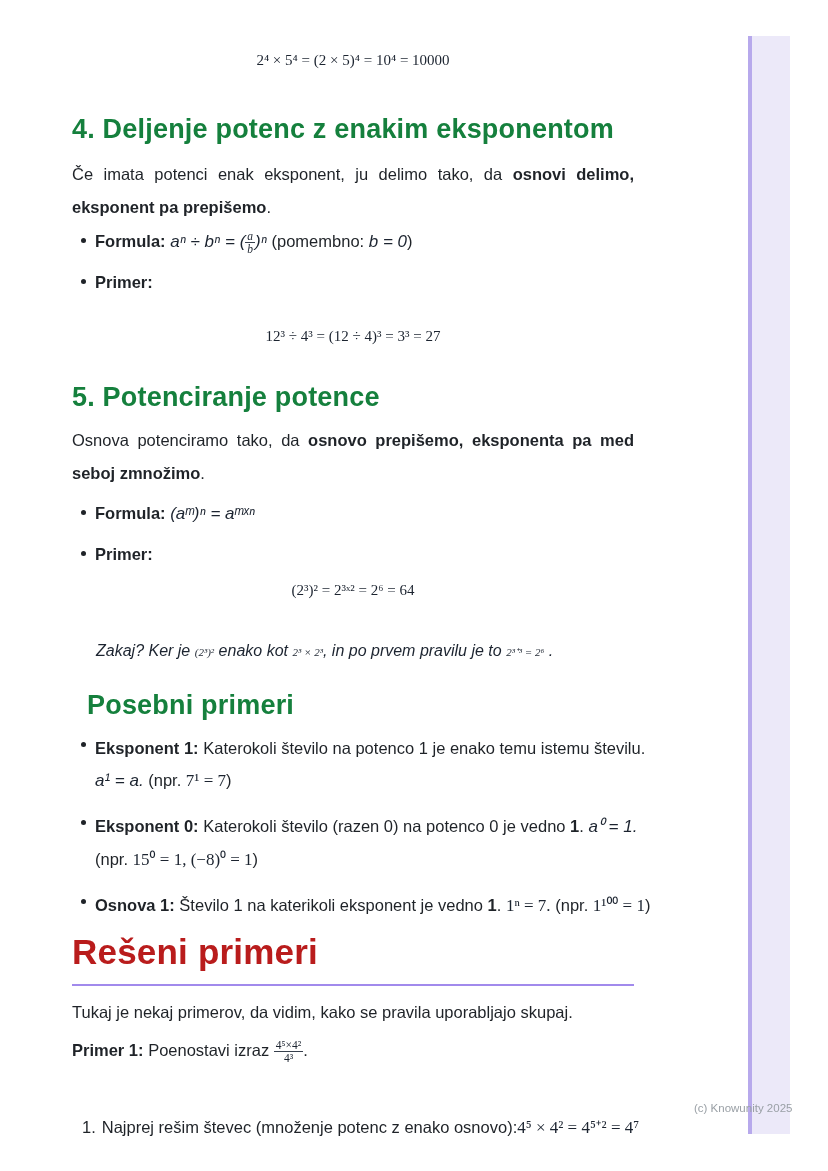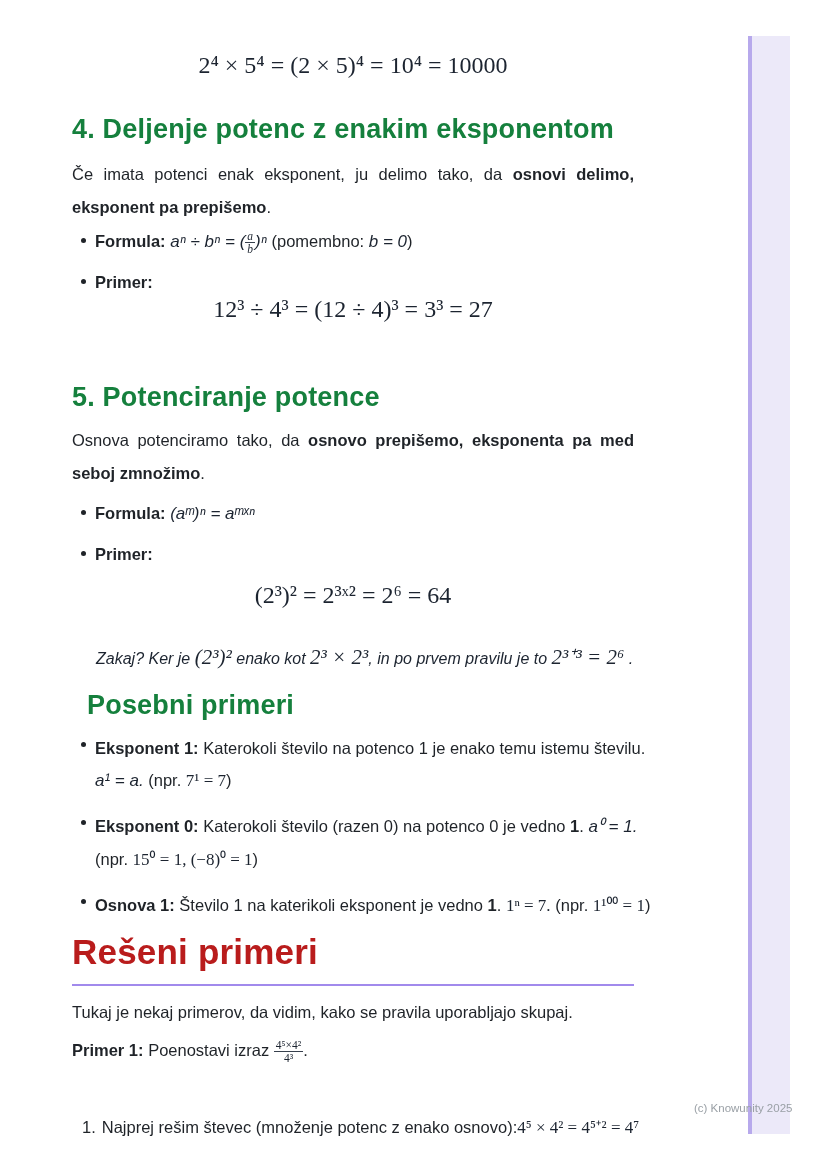--- a/index.html
+++ b/index.html
@@ -5,21 +5,21 @@
   html,body{margin:0;padding:0;}
   body{
     width:828px;height:1171px;position:relative;background:#ffffff;
     font-family:"Liberation Sans",sans-serif;color:#1f2328;overflow:hidden;
   }
   .abs{position:absolute;}
   .col{left:72px;width:562px;}
 
   .display-math{
     left:72px;width:562px;text-align:center;
-    font-family:"Liberation Serif",serif;font-size:24px;color:#1c2430;
+    font-family:"Liberation Serif",serif;font-size:15px;color:#1c2430;
   }
   h2.sec{
     margin:0;font-size:27px;font-weight:bold;color:#15803d;letter-spacing:.2px;
   }
   h1.big{
     margin:0;font-size:35px;font-weight:bold;color:#b91c1c;letter-spacing:.2px;
   }
   .rule{
     left:72px;width:562px;height:0;border-top:2px solid #A18AEC;
   }
@@ -36,21 +36,21 @@
   ul.blt li::before{
     content:"";position:absolute;left:-14px;top:10px;width:5px;height:5px;
     border-radius:50%;background:#1f2328;
   }
   ul.blt.wide li{line-height:32px;margin-bottom:13px;}
   .m{font-family:"Liberation Serif",serif;font-size:17px;color:#1c2430;}
   .mi{font-family:Liberation Sans, sans-serif;font-style:italic;font-size:17px;color:#1c2430;}
   .note{
     left:96px;width:540px;font-size:16px;font-style:italic;color:#1c2430;
   }
-  .note .m,.note .mi{font-size:21px;}
+  .note .m,.note .mi{font-size:11px;}
   .frac{
     display:inline-block;text-align:center;vertical-align:-6px;
     font-family:"Liberation Serif",serif;font-size:11.5px;line-height:11px;color:#1c2430;
   }
   .frac .den{border-top:1px solid #37404d;padding:1px 2px 0 2px;display:block;}
   .frac .num{display:block;padding:0 2px;}
   .frac.it{font-style:italic;}
   .olist{
     left:82px;width:560px;font-size:16.5px;line-height:26px;margin-top:32px;
   }
@@ -73,21 +73,21 @@
 <h2 class="abs col sec" style="top:114px;">4. Deljenje potenc z enakim eksponentom</h2>
 
 <p class="abs col body" style="top:158px;"><span>Če imata potenci enak eksponent, ju delimo tako, da </span><span class="b">osnovi delimo, eksponent pa prepišemo</span><span>.</span></p>
 
 <ul class="abs col blt" style="top:228px;">
   <li><span class="b">Formula:</span>
     <span class="mi">aⁿ ÷ bⁿ = (</span><span class="frac it"><span class="num">a</span><span class="den">b</span></span><span class="mi">)ⁿ</span><span> (pomembno: </span><span class="mi">b = 0</span><span>)</span></li>
   <li><span class="b">Primer:</span></li>
 </ul>
 
-<div class="abs display-math" style="top:296px;">12³ ÷ 4³ = (12 ÷ 4)³ = 3³ = 27</div>
+<div class="abs display-math" style="top:328px;">12³ ÷ 4³ = (12 ÷ 4)³ = 3³ = 27</div>
 
 <h2 class="abs col sec" style="top:382px;">5. Potenciranje potence</h2>
 
 <p class="abs col body" style="top:424px;"><span>Osnova potenciramo tako, da </span><span class="b">osnovo prepišemo, eksponenta pa med seboj zmnožimo</span><span>.</span></p>
 
 <ul class="abs col blt" style="top:500px;">
   <li><span class="b">Formula:</span>
     <span class="mi">(aᵐ)ⁿ = aᵐˣⁿ</span></li>
   <li><span class="b">Primer:</span></li>
 </ul>

